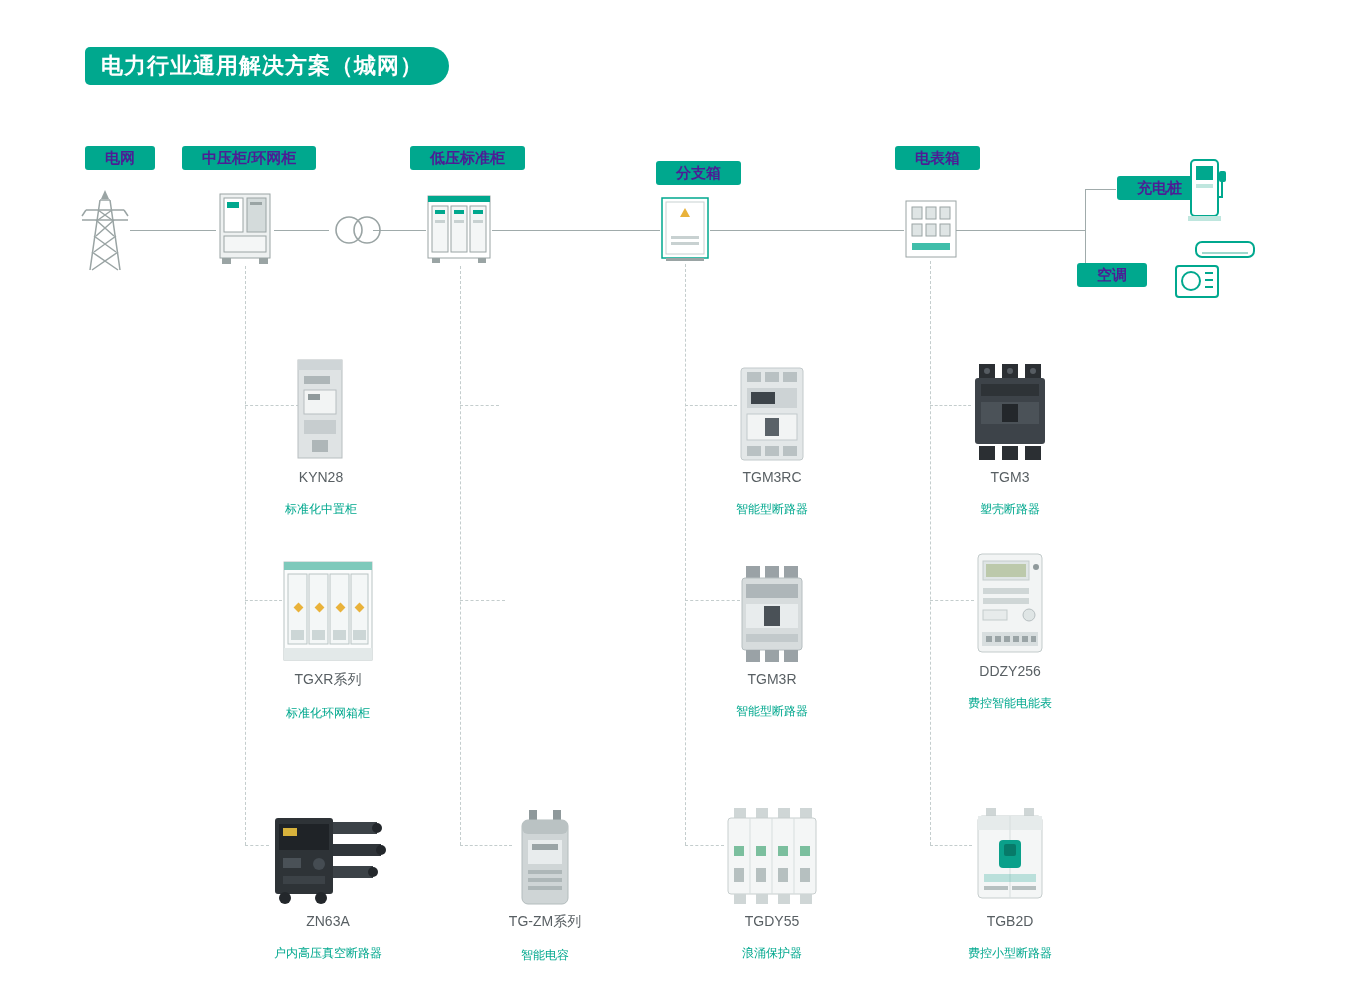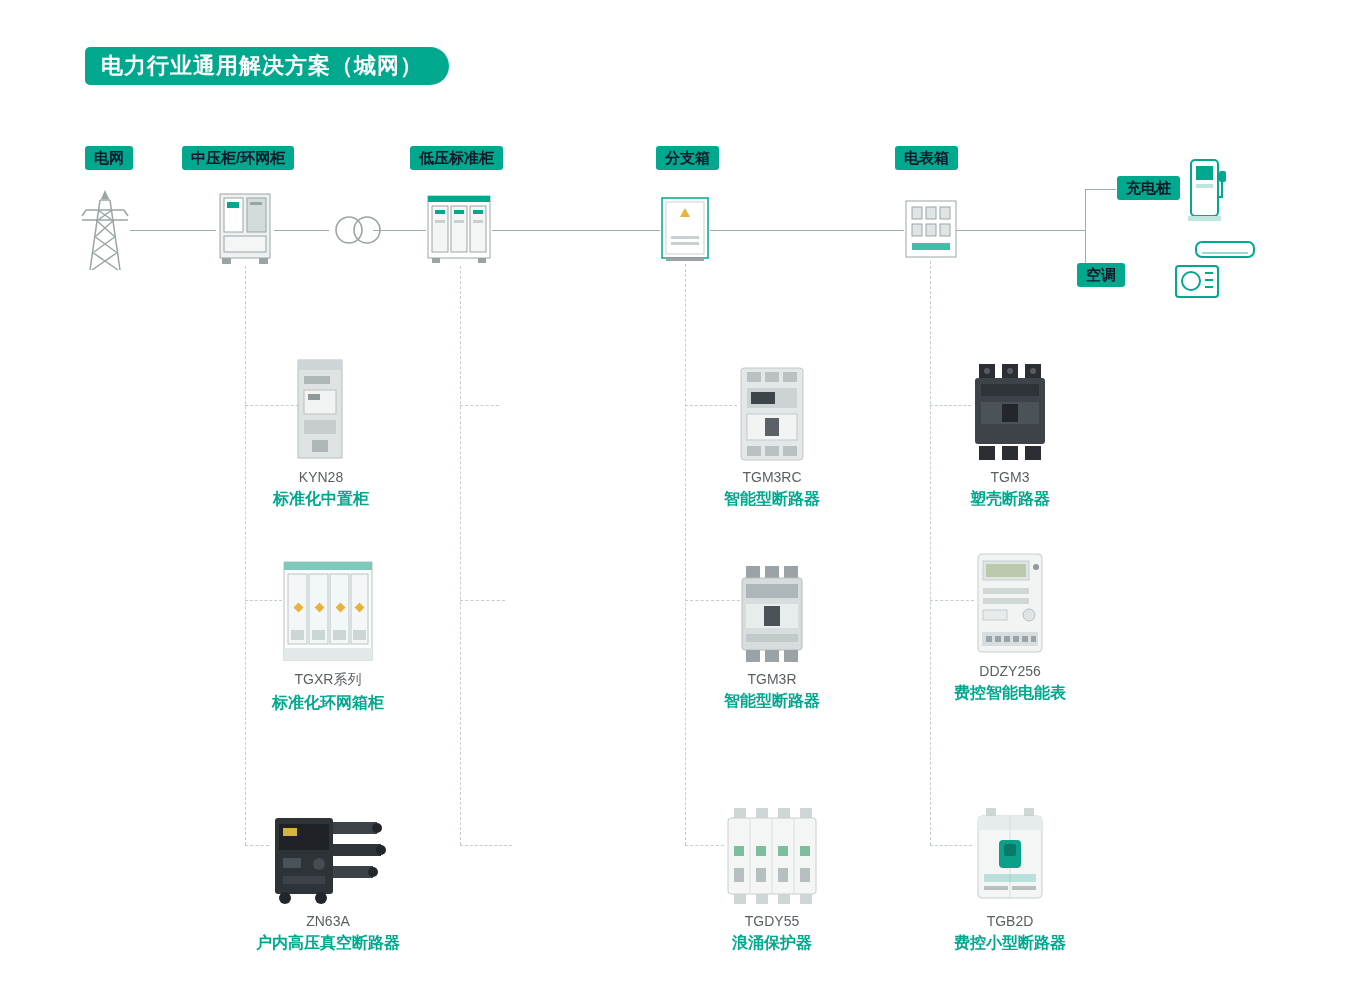--- a/index.html
+++ b/index.html
@@ -7,31 +7,31 @@
     --line:#a0abab;
     --dash:#c4cdcd;
     --name:#585f63;
   }
   *{margin:0;padding:0;box-sizing:border-box;}
   body{font-family:"Liberation Sans","DejaVu Sans",sans-serif;background:#fff;}
   #canvas{position:relative;width:1350px;height:1007px;background:#fff;overflow:hidden;}
   .title-banner{position:absolute;left:85px;top:47px;height:38px;line-height:38px;
     padding:0 26px 0 16px;background:var(--accent);color:#fff;font-size:22px;
     font-weight:bold;border-radius:5px 19px 19px 5px;letter-spacing:1px;}
-  .node-label{position:absolute;background:var(--accent);color:#0f172a;font-size:15px;
-    font-weight:bold;padding:3px 9px;border-radius:3px;white-space:nowrap;line-height:18px;}
+  .node-label{position:absolute;background:var(--accent);color:#4c1d95;font-size:15px;
+    font-weight:bold;padding:3px 20px;border-radius:3px;white-space:nowrap;line-height:18px;}
   .hline{position:absolute;border-top:1px solid var(--line);}
   .vline{position:absolute;border-left:1px solid var(--line);}
   .hdash{position:absolute;border-top:1px dashed var(--dash);}
   .vdash{position:absolute;border-left:1px dashed var(--dash);}
   .icon{position:absolute;}
   .product{position:absolute;width:176px;text-align:center;}
   .product .img{height:116px;display:flex;align-items:flex-end;justify-content:center;}
   .product .name{margin-top:7px;font-size:14px;color:var(--name);}
-  .product .desc{margin-top:4px;font-size:16px;color:var(--accent);font-weight:bold;}
+  .product .desc{margin-top:16px;font-size:12px;color:var(--accent);}
 </style>
 </head>
 <body>
 
 <div id="canvas">
 
   <div class="title-banner">电力行业通用解决方案（城网）</div>
 
   <div class="hline" style="left:130px;top:230px;width:86px"></div>
   <div class="hline" style="left:274px;top:230px;width:55px"></div>
@@ -59,21 +59,21 @@
   <div class="hdash" style="left:930px;top:600px;width:44px"></div>
 
   <div class="hdash" style="left:245px;top:845px;width:24px"></div>
   <div class="hdash" style="left:460px;top:845px;width:52px"></div>
   <div class="hdash" style="left:685px;top:845px;width:39px"></div>
   <div class="hdash" style="left:930px;top:845px;width:42px"></div>
 
   <div class="node-label" style="left:85px;top:146px">电网</div>
   <div class="node-label" style="left:182px;top:146px">中压柜/环网柜</div>
   <div class="node-label" style="left:410px;top:146px">低压标准柜</div>
-  <div class="node-label" style="left:656px;top:146px">分支箱</div>
+  <div class="node-label" style="left:656px;top:161px">分支箱</div>
   <div class="node-label" style="left:895px;top:146px">电表箱</div>
   <div class="node-label" style="left:1117px;top:176px">充电桩</div>
   <div class="node-label" style="left:1077px;top:263px">空调</div>
 
   <div class="icon" style="left:74px;top:186px">
     <svg width="62" height="88" viewBox="0 0 62 88">
       <g fill="none" stroke="#9aa4a4" stroke-width="1.5">
         <path d="M26 14 L16 84 M36 14 L46 84 M26 14 H36"></path>
         <path d="M12 24 H50 M8 34 H54"></path>
         <path d="M12 24 L8 30 M50 24 L54 30"></path>
@@ -349,20 +349,39 @@
         <circle cx="112" cy="48" r="5" fill="#23272b"></circle>
         <circle cx="104" cy="70" r="5" fill="#23272b"></circle>
         <circle cx="16" cy="96" r="6" fill="#23272b"></circle>
         <circle cx="52" cy="96" r="6" fill="#23272b"></circle>
       </svg>
     </div>
     <div class="name">ZN63A</div>
     <div class="desc">户内高压真空断路器</div>
   </div>
 
+  <div class="product" style="left:457px;top:790px">
+    <div class="img">
+      <svg width="66" height="100" viewBox="0 0 66 100">
+        <g fill="#8f999b">
+          <rect x="17" y="4" width="8" height="12"></rect>
+          <rect x="41" y="4" width="8" height="12"></rect>
+        </g>
+        <rect x="10" y="14" width="46" height="84" rx="6" fill="#cfd5d6" stroke="#b3bcbd"></rect>
+        <rect x="10" y="14" width="46" height="14" rx="6" fill="#bac2c3"></rect>
+        <rect x="16" y="34" width="34" height="24" fill="#e8eced"></rect>
+        <rect x="20" y="38" width="26" height="6" fill="#9aa4a6"></rect>
+        <rect x="16" y="64" width="34" height="4" fill="#aeb7b8"></rect>
+        <rect x="16" y="72" width="34" height="4" fill="#aeb7b8"></rect>
+        <rect x="16" y="80" width="34" height="4" fill="#aeb7b8"></rect>
+      </svg>
+    </div>
+    <div class="name">TG-ZM系列</div>
+    <div class="desc">智能电容</div>
+  </div>
 
   <div class="product" style="left:684px;top:790px">
     <div class="img">
       <svg width="96" height="100" viewBox="0 0 96 100">
         <g fill="#cfd6d6">
           <rect x="10" y="2" width="12" height="10"></rect>
           <rect x="32" y="2" width="12" height="10"></rect>
           <rect x="54" y="2" width="12" height="10"></rect>
           <rect x="76" y="2" width="12" height="10"></rect>
         </g>

